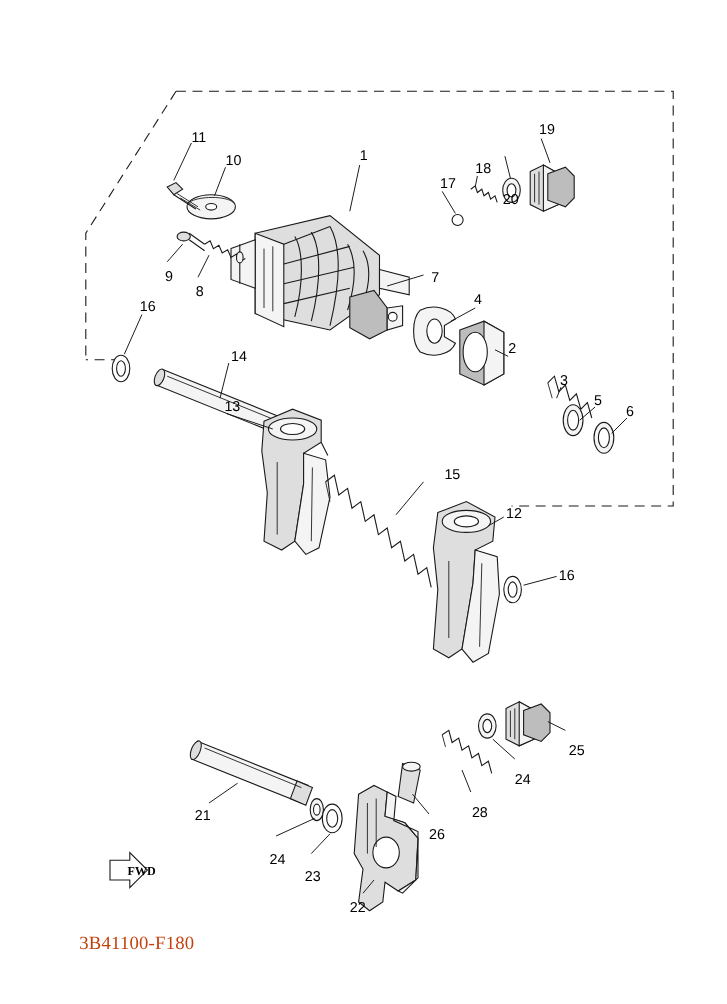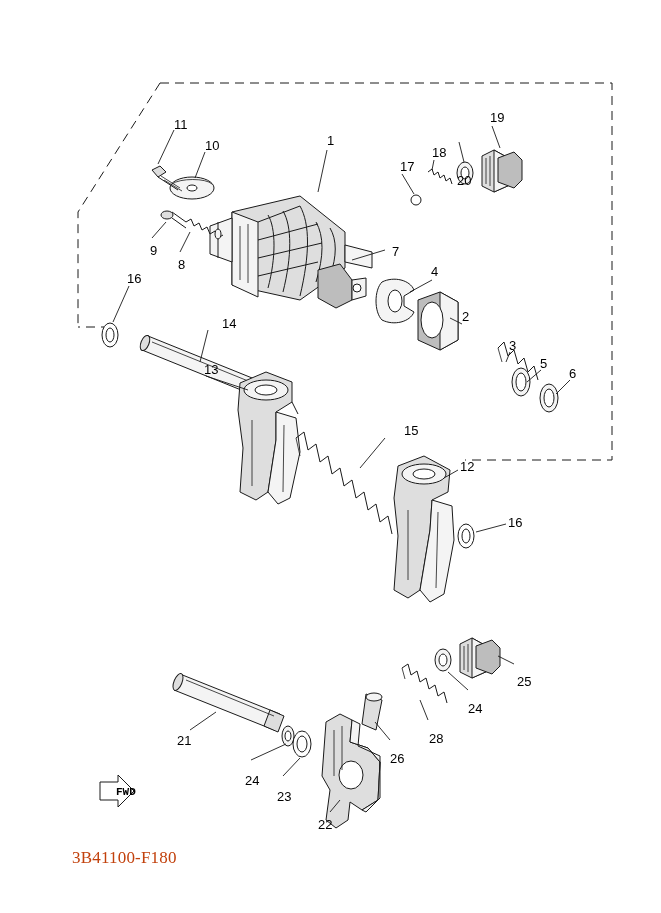--- a/index.html
+++ b/index.html
@@ -38,21 +38,21 @@
     letter-spacing: 0.2px;
     color: #c2410c;
     font-family: Liberation Serif, serif;
   }
   #fwd-label {
     position: absolute;
     left: 116px;
     top: 786px;
     font-size: 11px;
     font-weight: bold;
-    font-family: Liberation Mono, monospace;
+    font-family: Liberation Serif, serif;
     color: #000;
   }
 </style>
 </head>
 <body>
 
 <svg id="diagram" viewBox="0 0 661 913" xmlns="http://www.w3.org/2000/svg">
   <defs>
     <style>
       .ln { stroke: #1a1a1a; stroke-width: 1; fill: none; }
@@ -286,21 +286,21 @@
     <div class="callout" style="left: 431px; top: 265px;">4</div>
     <div class="callout" style="left: 540px; top: 357px;">5</div>
     <div class="callout" style="left: 569px; top: 367px;">6</div>
     <div class="callout" style="left: 392px; top: 245px;">7</div>
     <div class="callout" style="left: 178px; top: 258px;">8</div>
     <div class="callout" style="left: 150px; top: 244px;">9</div>
     <div class="callout" style="left: 205px; top: 139px;">10</div>
     <div class="callout" style="left: 174px; top: 118px;">11</div>
     <div class="callout" style="left: 460px; top: 460px;">12</div>
     <div class="callout" style="left: 204px; top: 363px;">13</div>
-    <div class="callout" style="left: 222px; top: 317px;">14</div>
+    <div class="callout" style="left: 210px; top: 317px;">14</div>
     <div class="callout" style="left: 404px; top: 424px;">15</div>
     <div class="callout" style="left: 127px; top: 272px;">16</div>
     <div class="callout" style="left: 508px; top: 516px;">16</div>
     <div class="callout" style="left: 400px; top: 160px;">17</div>
     <div class="callout" style="left: 432px; top: 146px; text-align: center;">18</div>
     <div class="callout" style="left: 490px; top: 111px;">19</div>
     <div class="callout" style="left: 457px; top: 140px; margin-top: 34px;">20</div>
     <div class="callout" style="left: 177px; top: 734px;">21</div>
     <div class="callout" style="left: 318px; top: 818px;">22</div>
     <div class="callout" style="left: 277px; top: 790px; text-align: center;">23</div>

